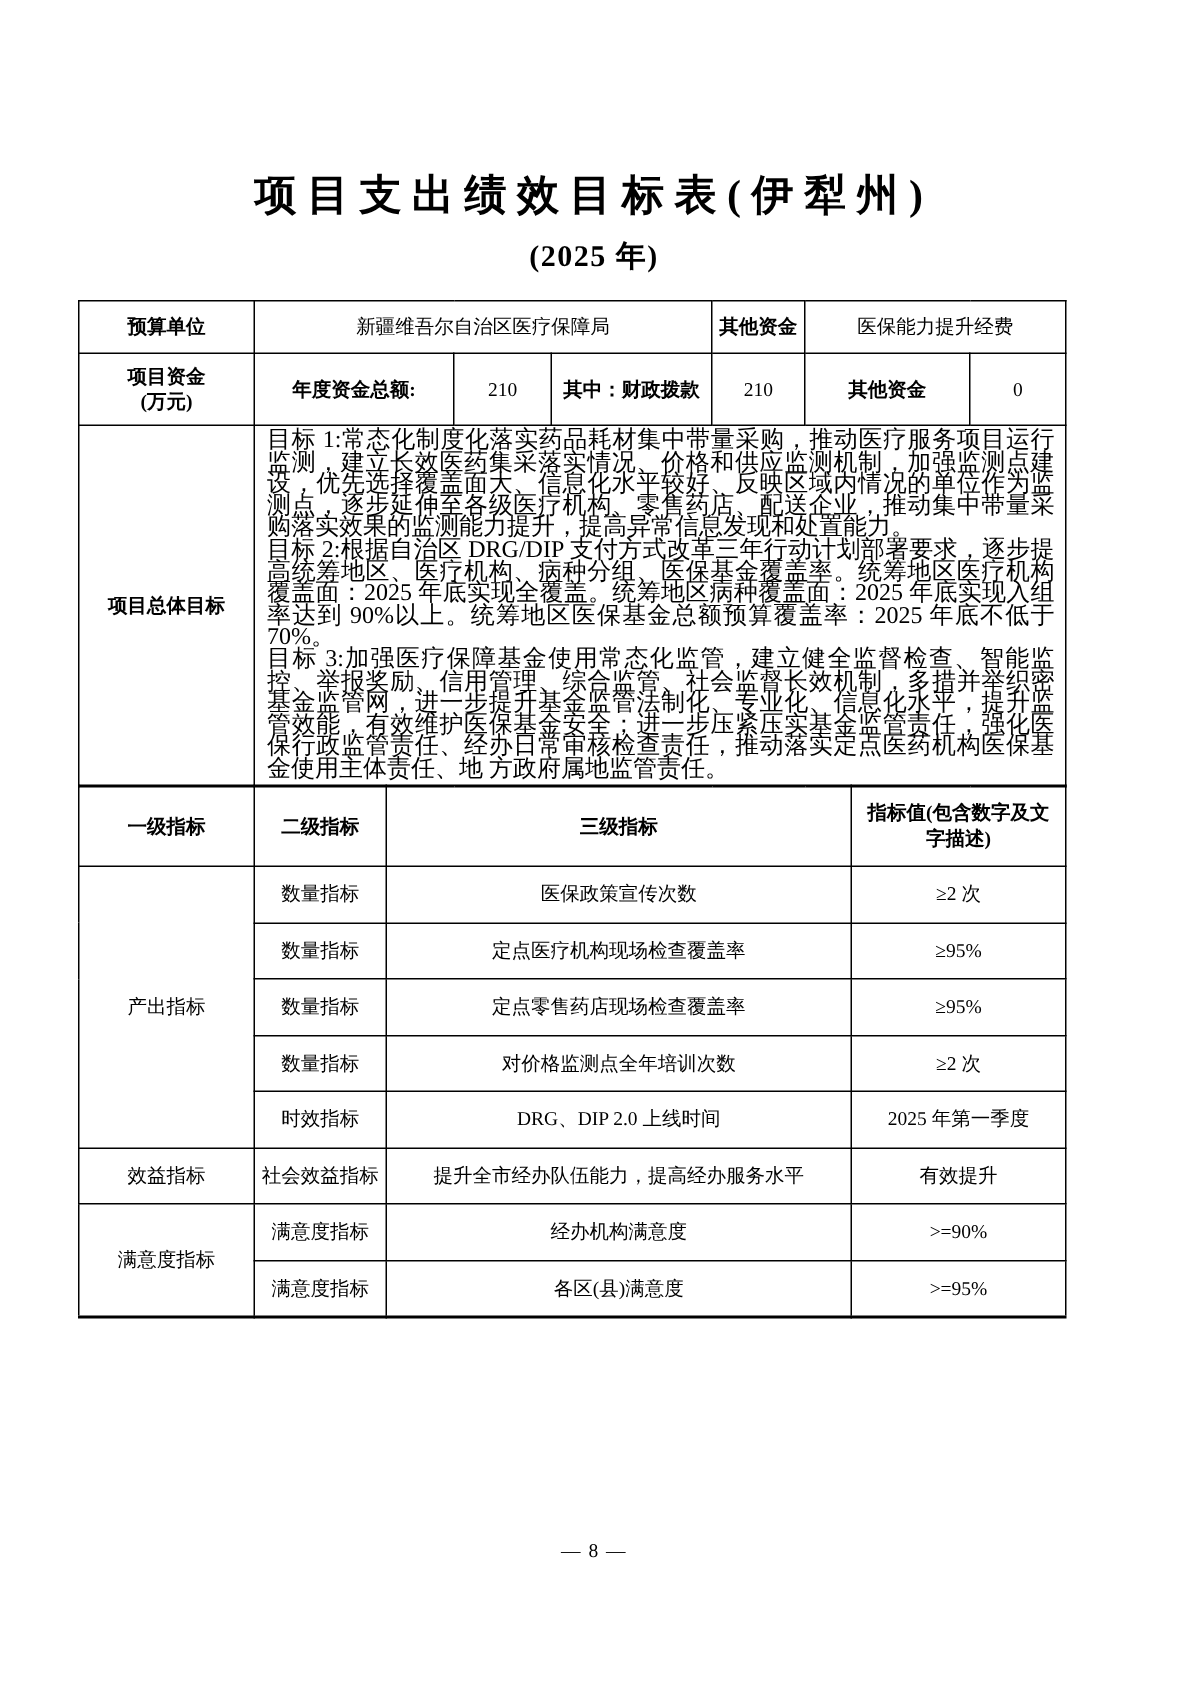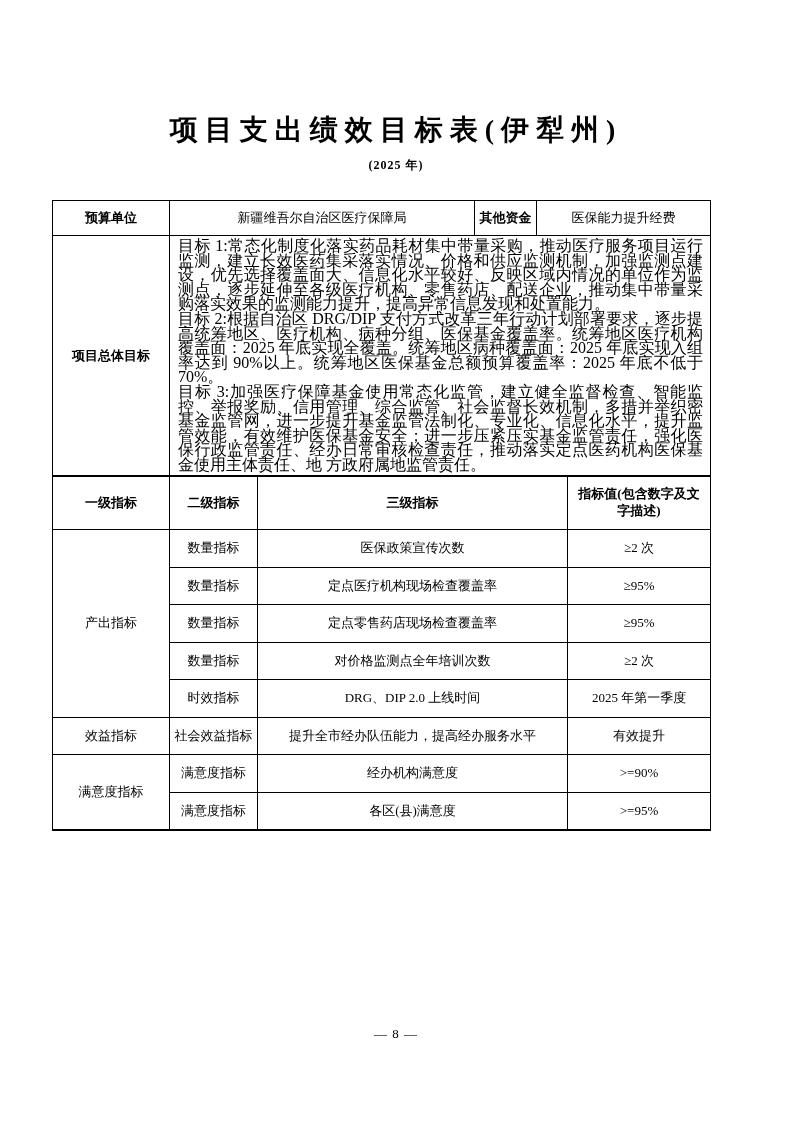--- a/index.html
+++ b/index.html
@@ -14,21 +14,21 @@
   }
   .doc-title {
     position: absolute; top: 111px; left: 0; width: 792px;
     text-align: center;
     font-size: 28px; font-weight: bold; letter-spacing: 7px;
     white-space: nowrap;
   }
   .doc-subtitle {
     position: absolute; top: 157px; left: 0; width: 792px;
     text-align: center;
-    font-size: 12px; font-weight: bold; letter-spacing: 1px;
+    font-size: 20px; font-weight: bold; letter-spacing: 1px;
   }
   .tables { position: absolute; top: 200px; left: 52px; width: 658px; }
   table { border-collapse: collapse; table-layout: fixed; width: 658px; }
   td {
     border: 1.5px solid #000;
     text-align: center; vertical-align: middle;
     font-size: 13px; padding: 2px 4px;
     overflow: hidden;
   }
   .b { font-weight: bold; }
@@ -64,20 +64,30 @@
         <col style="width:62px">
         <col style="width:110px">
         <col style="width:64px">
     </colgroup>
     <tbody>
         <tr class="r1">
       <td class="b">预算单位</td>
       <td colspan="3">新疆维吾尔自治区医疗保障局</td>
       <td class="b">其他资金</td>
       <td colspan="2">医保能力提升经费</td>
+    </tr>
+    <tr class="r2">
+      <td class="b prewrap">项目资金
+(万元)</td>
+      <td class="b">年度资金总额:</td>
+      <td>210</td>
+      <td class="b">其中：财政拨款</td>
+      <td>210</td>
+      <td class="b">其他资金</td>
+      <td>0</td>
     </tr>
     <tr class="r3">
       <td class="b">项目总体目标</td>
       <td colspan="6" class="goal-cell">
         <p>目标 1:常态化制度化落实药品耗材集中带量采购，推动医疗服务项目运行监测，建立长效医药集采落实情况、价格和供应监测机制，加强监测点建设，优先选择覆盖面大、信息化水平较好、反映区域内情况的单位作为监测点，逐步延伸至各级医疗机构、零售药店、配送企业，推动集中带量采购落实效果的监测能力提升，提高异常信息发现和处置能力。</p>
         <p>目标 2:根据自治区 DRG/DIP 支付方式改革三年行动计划部署要求，逐步提高统筹地区、医疗机构、病种分组、医保基金覆盖率。统筹地区医疗机构覆盖面：2025 年底实现全覆盖。统筹地区病种覆盖面：2025 年底实现入组率达到 90%以上。统筹地区医保基金总额预算覆盖率：2025 年底不低于 70%。</p>
         <p>目标 3:加强医疗保障基金使用常态化监管，建立健全监督检查、智能监控、举报奖励、信用管理、综合监管、社会监督长效机制，多措并举织密基金监管网，进一步提升基金监管法制化、专业化、信息化水平，提升监管效能，有效维护医保基金安全；进一步压紧压实基金监管责任，强化医保行政监管责任、经办日常审核检查责任，推动落实定点医药机构医保基金使用主体责任、地 方政府属地监管责任。</p>
       </td>
     </tr>
   </tbody>

